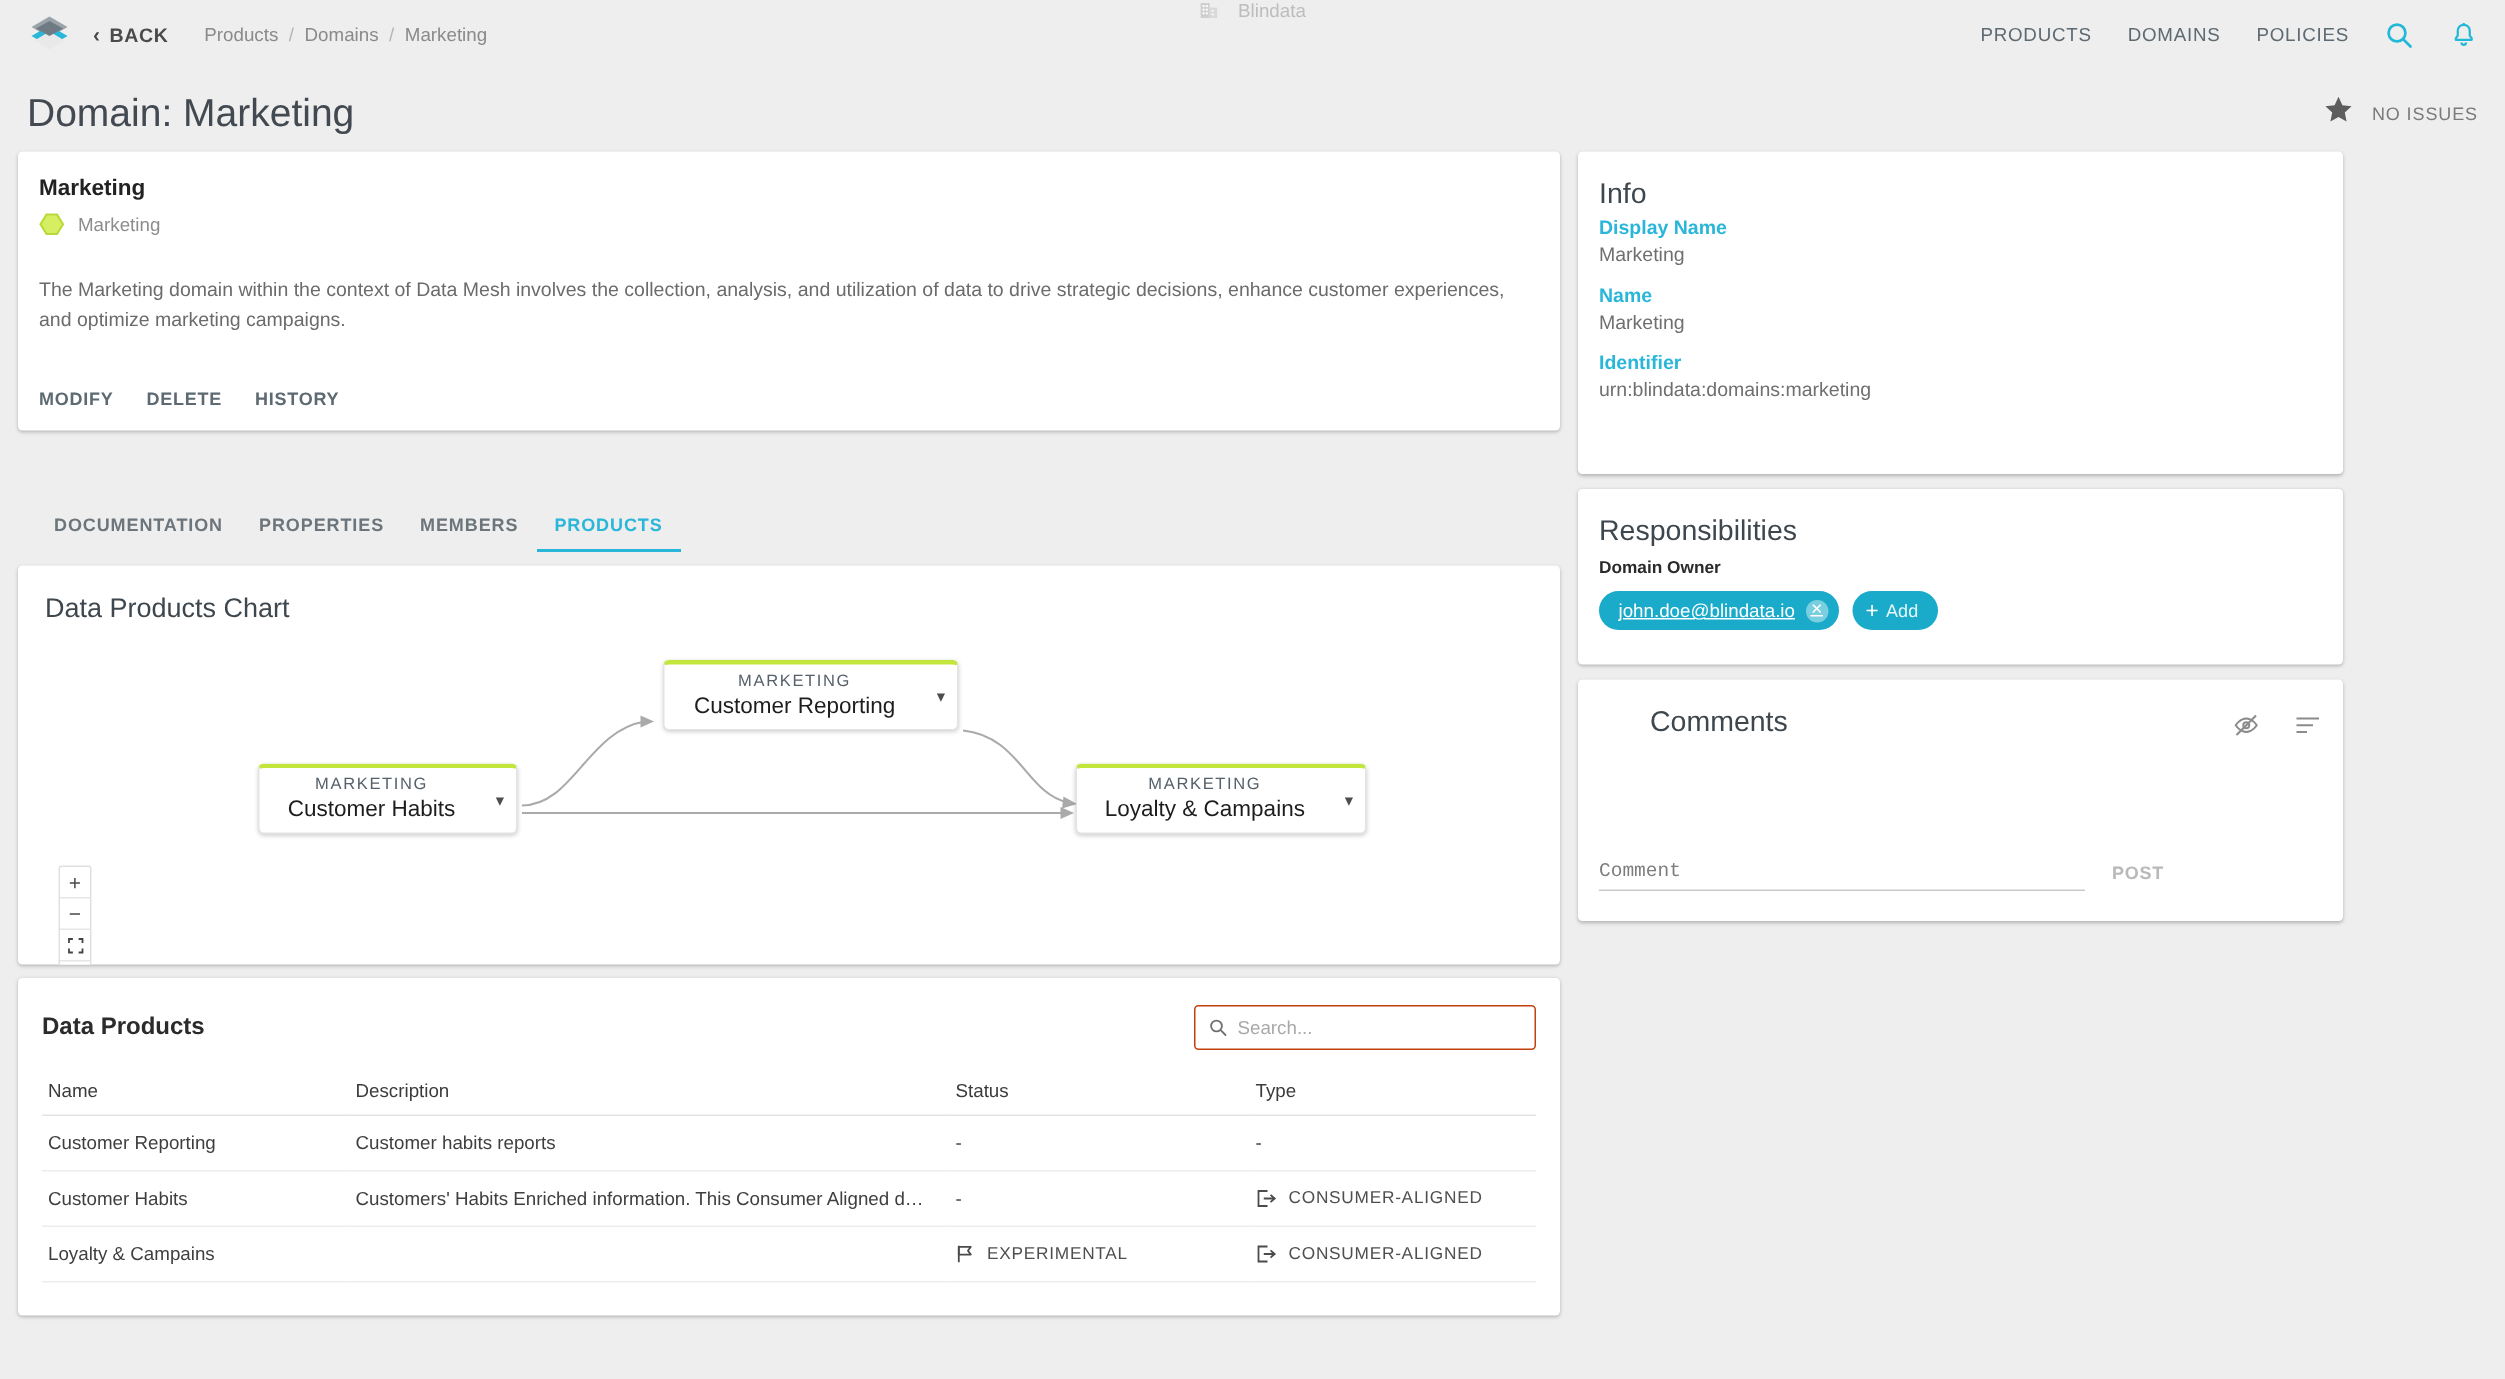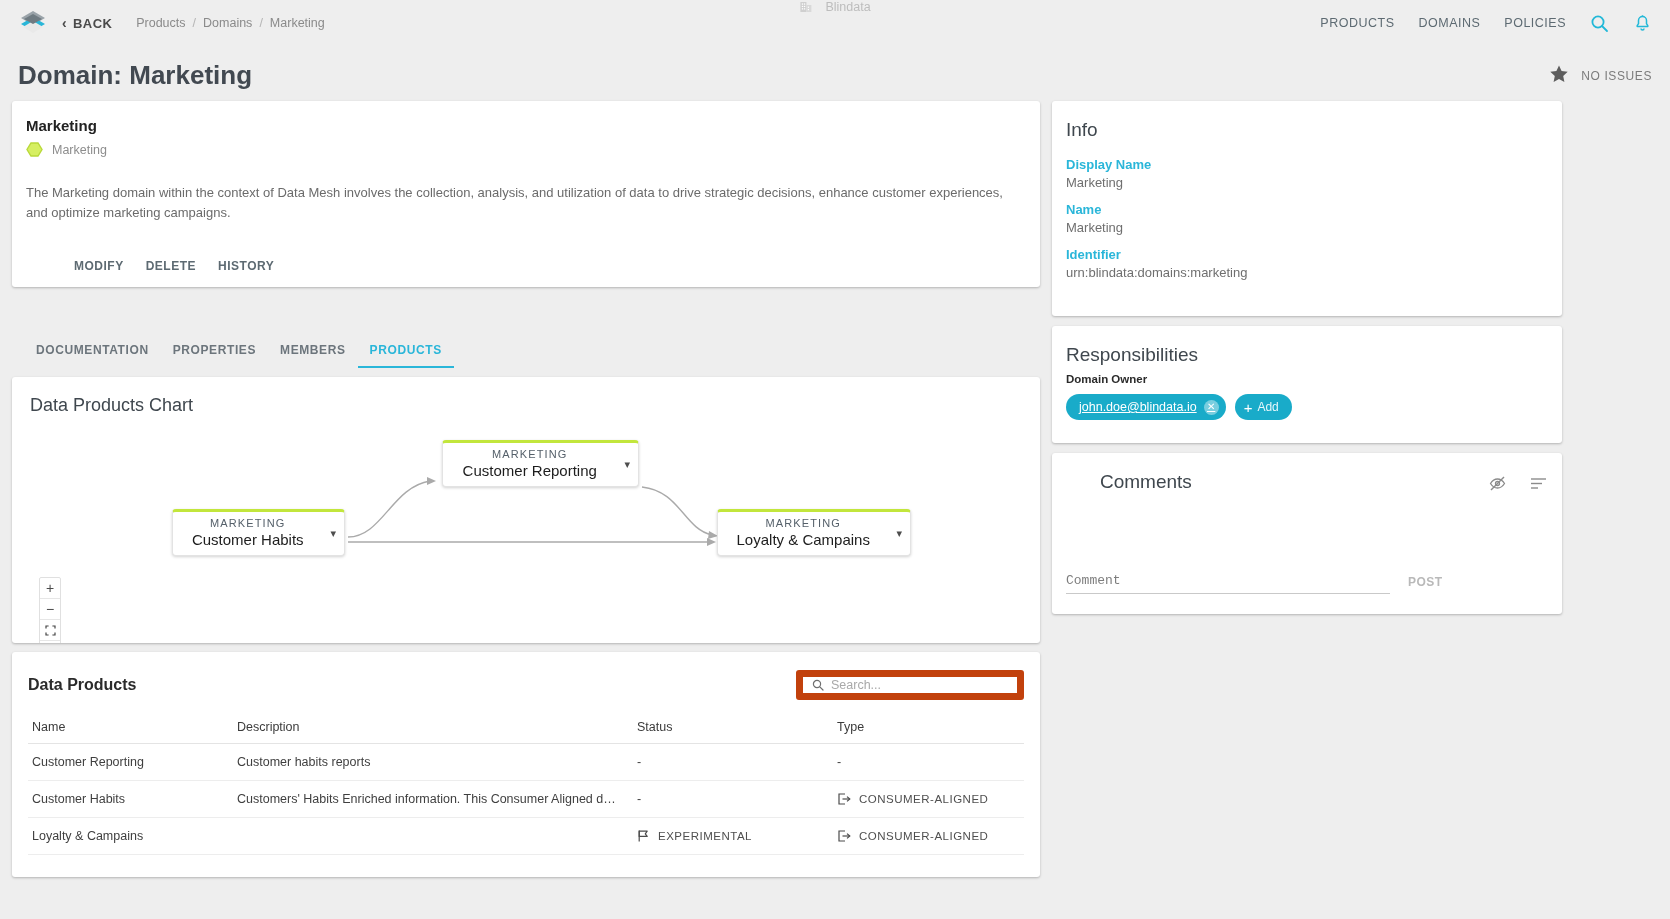--- a/index.html
+++ b/index.html
@@ -37,21 +37,21 @@
   .topnav a {
     font-size: 12.5px; letter-spacing: .5px; color: #5d6a72;
     text-decoration: none; cursor: pointer; font-weight: 500;
   }
   .icon-btn { cursor: pointer; display: flex; align-items: center; }
 
   
   .page-head {
     display: flex; align-items: center; padding: 14px 18px 10px 18px;
   }
-  .page-title { font-size: 26px; font-weight: 700; color: #424951; }
+  .page-title { font-size: 26px; font-weight: 400; color: #424951; }
   .issues { margin-left: auto; display: flex; align-items: center; gap: 12px; }
   .issues-label { font-size: 12px; letter-spacing: .6px; color: #7b7b7b; }
 
   
   .layout { display: flex; gap: 12px; padding: 0 12px; align-items: flex-start; }
   .col-left { width: 1028px; flex: 0 0 1028px; }
   .col-right { width: 510px; flex: 0 0 510px; }
 
   .card {
     background: #fff; border-radius: 3px;
@@ -60,21 +60,21 @@
 
   
   .domain-card { padding: 16px 14px 0 14px; }
   .domain-name { font-size: 15px; font-weight: bold; color: #222; }
   .domain-tag { display: flex; align-items: center; gap: 9px; margin-top: 7px; }
   .domain-tag span { font-size: 12.5px; color: #8d8d8d; }
   .domain-desc {
     margin-top: 25px; font-size: 13px; line-height: 1.5; color: #6b6b6b;
     max-width: 1000px; min-height: 62px;
   }
-  .domain-actions { display: flex; gap: 22px; padding: 14px 0 14px 0; margin-left: 48px; }
+  .domain-actions { display: flex; gap: 22px; padding: 14px 0 14px 0; }
   .domain-actions button {
     background: none; border: 0; font-family: inherit;
     font-size: 12px; font-weight: bold; letter-spacing: .5px;
     color: #5d6a72; cursor: pointer; padding: 0;
   }
 
   
   .tabs { display: flex; gap: 0; padding: 14px 12px 0 12px; }
   .tab {
     font-size: 12px; font-weight: bold; letter-spacing: .6px;
@@ -110,21 +110,21 @@
   .node-kind { font-size: 11px; letter-spacing: 1.1px; color: #55606a; }
   .node-label { font-size: 15px; color: #1d1d1d; margin-top: 2px; white-space: nowrap; }
   .node-caret { padding: 0 8px; color: #4d4d4d; font-size: 11px; align-self: center; }
 
   
   .table-card { margin-top: 9px; padding: 18px 16px 22px 16px; min-height: 200px; }
   .table-head-row { display: flex; align-items: center; }
   .table-title { font-size: 16px; font-weight: bold; color: #2b2b2b; }
   .search-box {
     margin-left: auto; width: 228px; height: 30px;
-    border: 7px solid #c2410c; border-radius: 3px;
+    border: 1px solid #c2410c; border-radius: 3px;
     display: flex; align-items: center; gap: 7px; padding: 0 9px; background:#fff;
   }
   .search-box input {
     border: 0; outline: 0; font-family: inherit; font-size: 12.5px;
     color: #444; width: 100%; background: transparent;
   }
   .search-box input::placeholder { color: #a9a9a9; }
 
   table { width: 100%; border-collapse: collapse; margin-top: 14px; }
   th {
@@ -139,21 +139,21 @@
   .c-desc  { width: 400px; }
   .c-status{ width: 200px; }
   .cell-flex { display: flex; align-items: center; gap: 8px; }
   .badge-text { font-size: 11.5px; letter-spacing: .5px; color: #4f4f4f; }
   .ellipsis { white-space: nowrap; overflow: hidden; text-overflow: ellipsis; max-width: 385px; display:block; }
 
   
   .panel { padding: 18px 14px 20px 14px; }
   .panel + .panel-wrap { margin-top: 10px; }
   .panel-title { font-size: 19px; font-weight: 400; color: #3f474e; }
-  .info-list { margin-top: 16px; }
+  .info-list { margin-top: 3px; }
   .info-key { font-size: 13px; font-weight: bold; color: #2ab6d9; cursor: pointer; }
   .info-val { font-size: 13px; color: #6f6f6f; margin-top: 3px; margin-bottom: 12px; }
   .info-val:last-child { margin-bottom: 0; }
 
   .resp-label { font-size: 11.5px; font-weight: bold; color: #2b2b2b; margin-top: 7px; }
   .chips { display: flex; align-items: center; gap: 9px; margin-top: 9px; }
   .chip {
     background: #19abc9; color: #fff; border-radius: 14px; height: 26px;
     display: flex; align-items: center; gap: 7px; padding: 0 7px 0 13px;
     font-size: 12.5px; cursor: pointer; text-decoration: underline;

